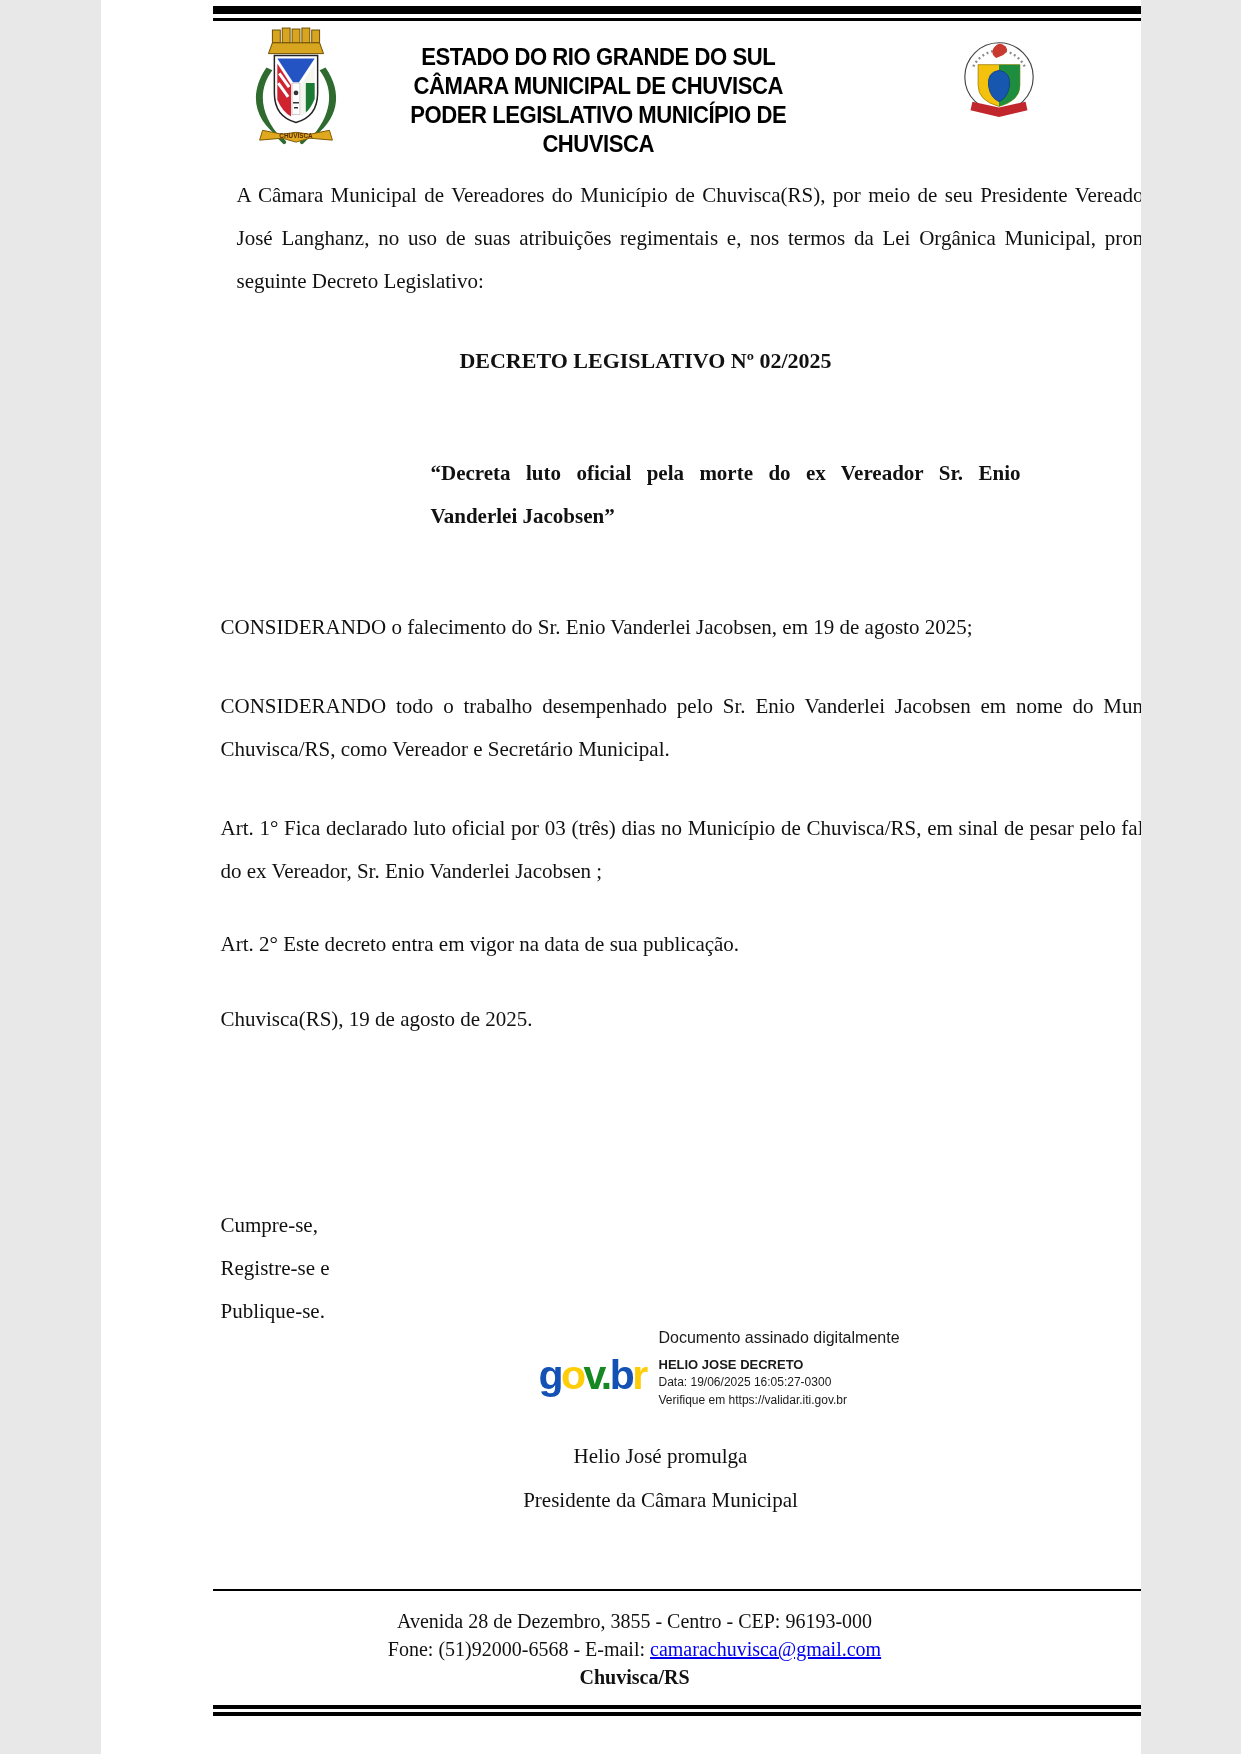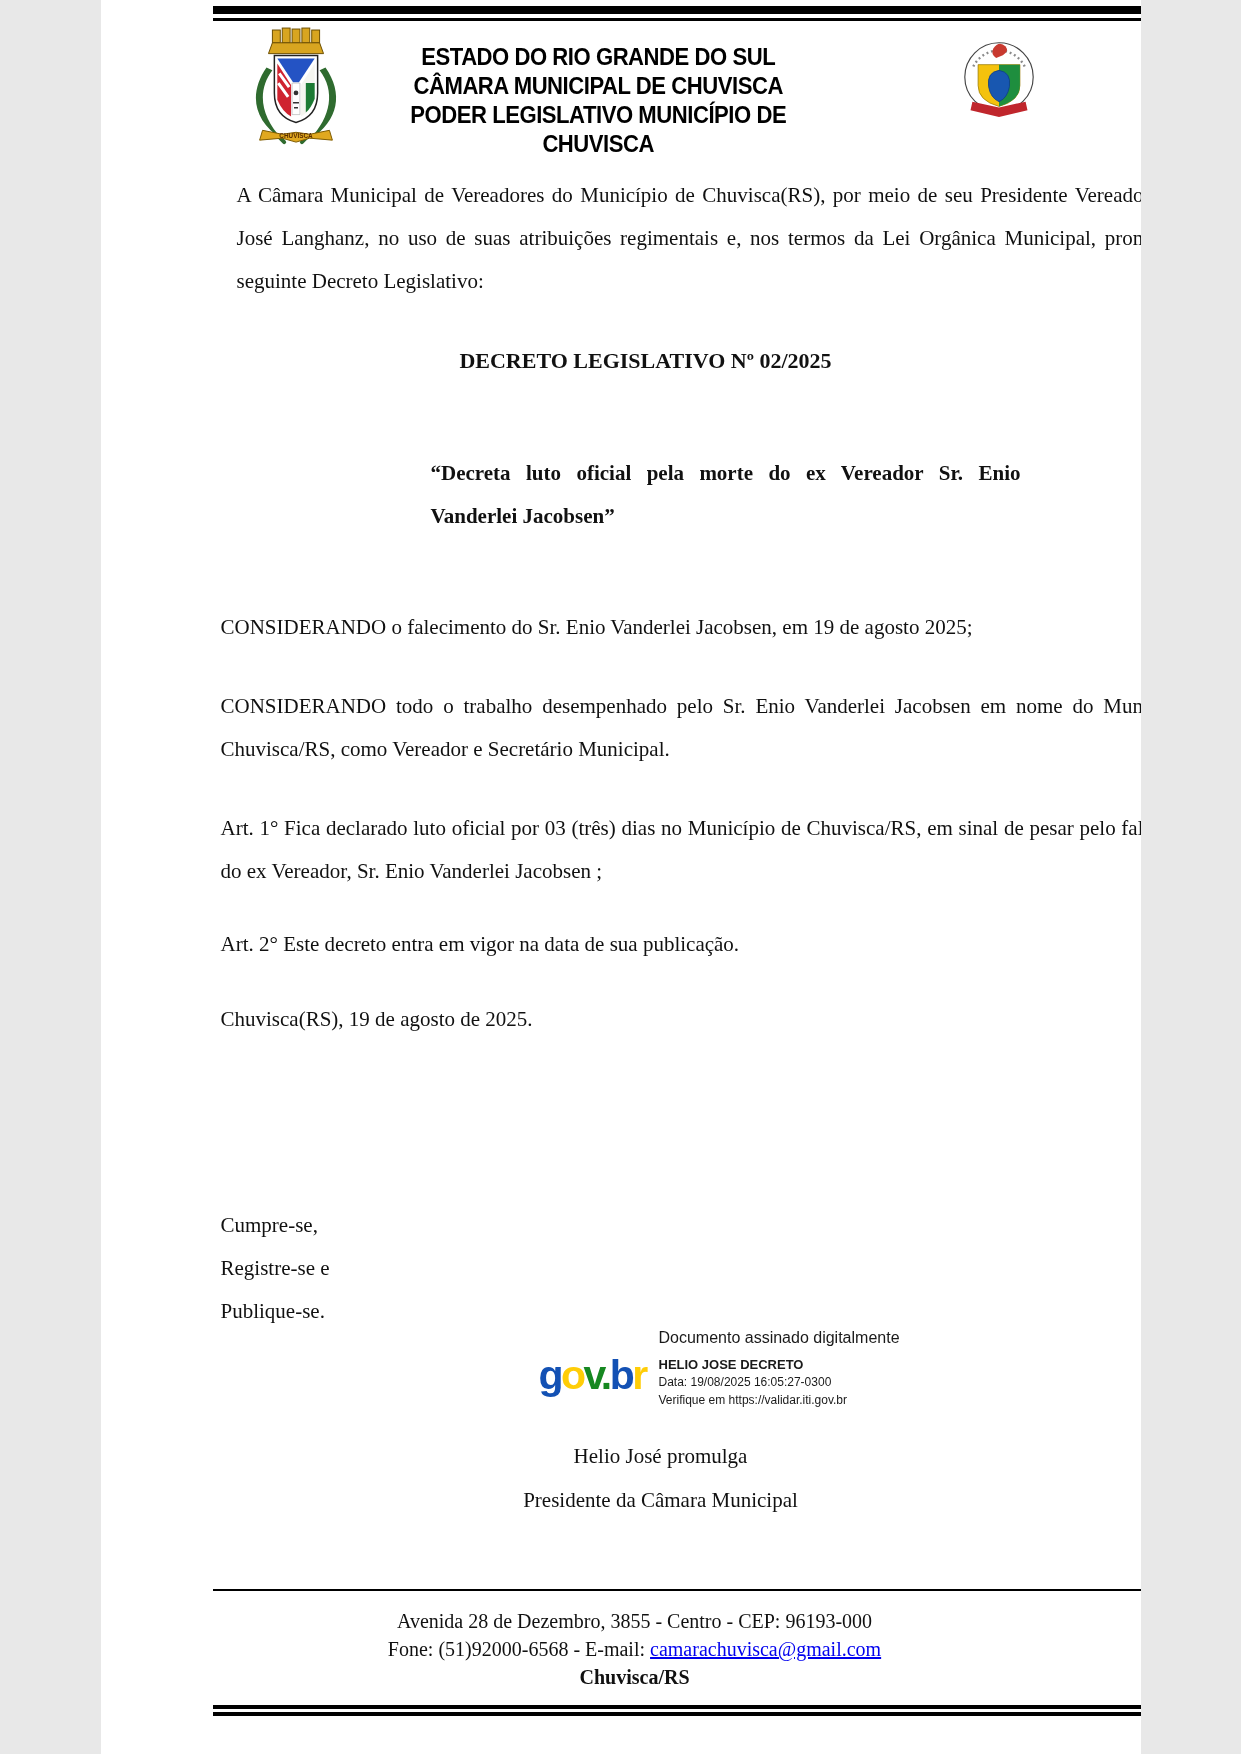--- a/index.html
+++ b/index.html
@@ -141,21 +141,21 @@
     </div>
   </div>
 
   <div class="sig-stamp">
     <div class="govbr">
       <span style="color: rgb(19, 81, 180);">g</span><span style="color: rgb(255, 205, 7);">o</span><span style="color: rgb(22, 136, 33);">v</span><span style="color: rgb(22, 136, 33);">.</span><span style="color: rgb(19, 81, 180);">b</span><span style="color: rgb(255, 205, 7);">r</span>
     </div>
     <div class="sig-lines">
       <div class="sig-l1">Documento assinado digitalmente</div>
       <div class="sig-name">HELIO JOSE DECRETO</div>
-      <div class="sig-date">Data: 19/08/2025 16:05:27-0300</div>
+      <div class="sig-date">Data: 19/06/2025 16:05:27-0300</div>
       <div class="sig-verify">Verifique em https://validar.iti.gov.br</div>
     </div>
   </div>
 
   <div class="signer">
     <div>Helio José promulga</div>
     <div>Presidente da Câmara Municipal</div>
   </div>
 
   <div class="footer">

